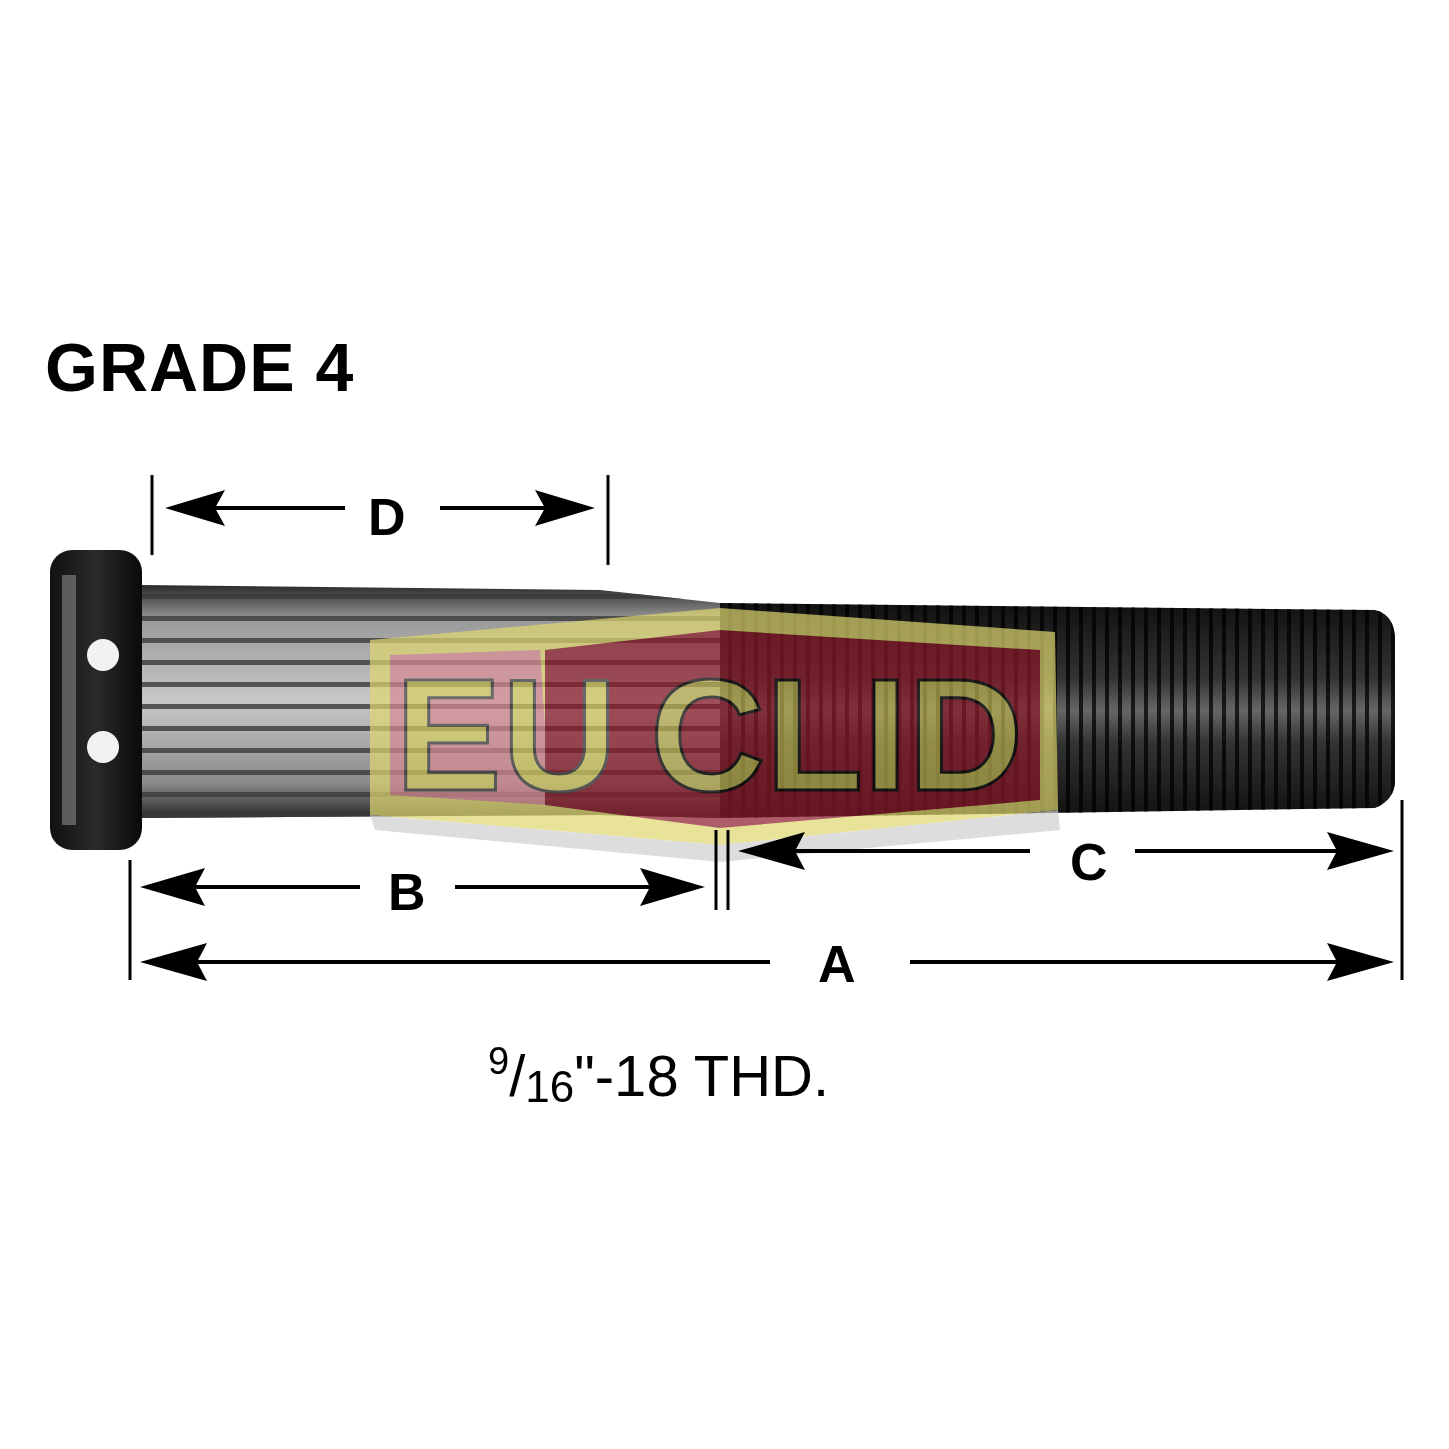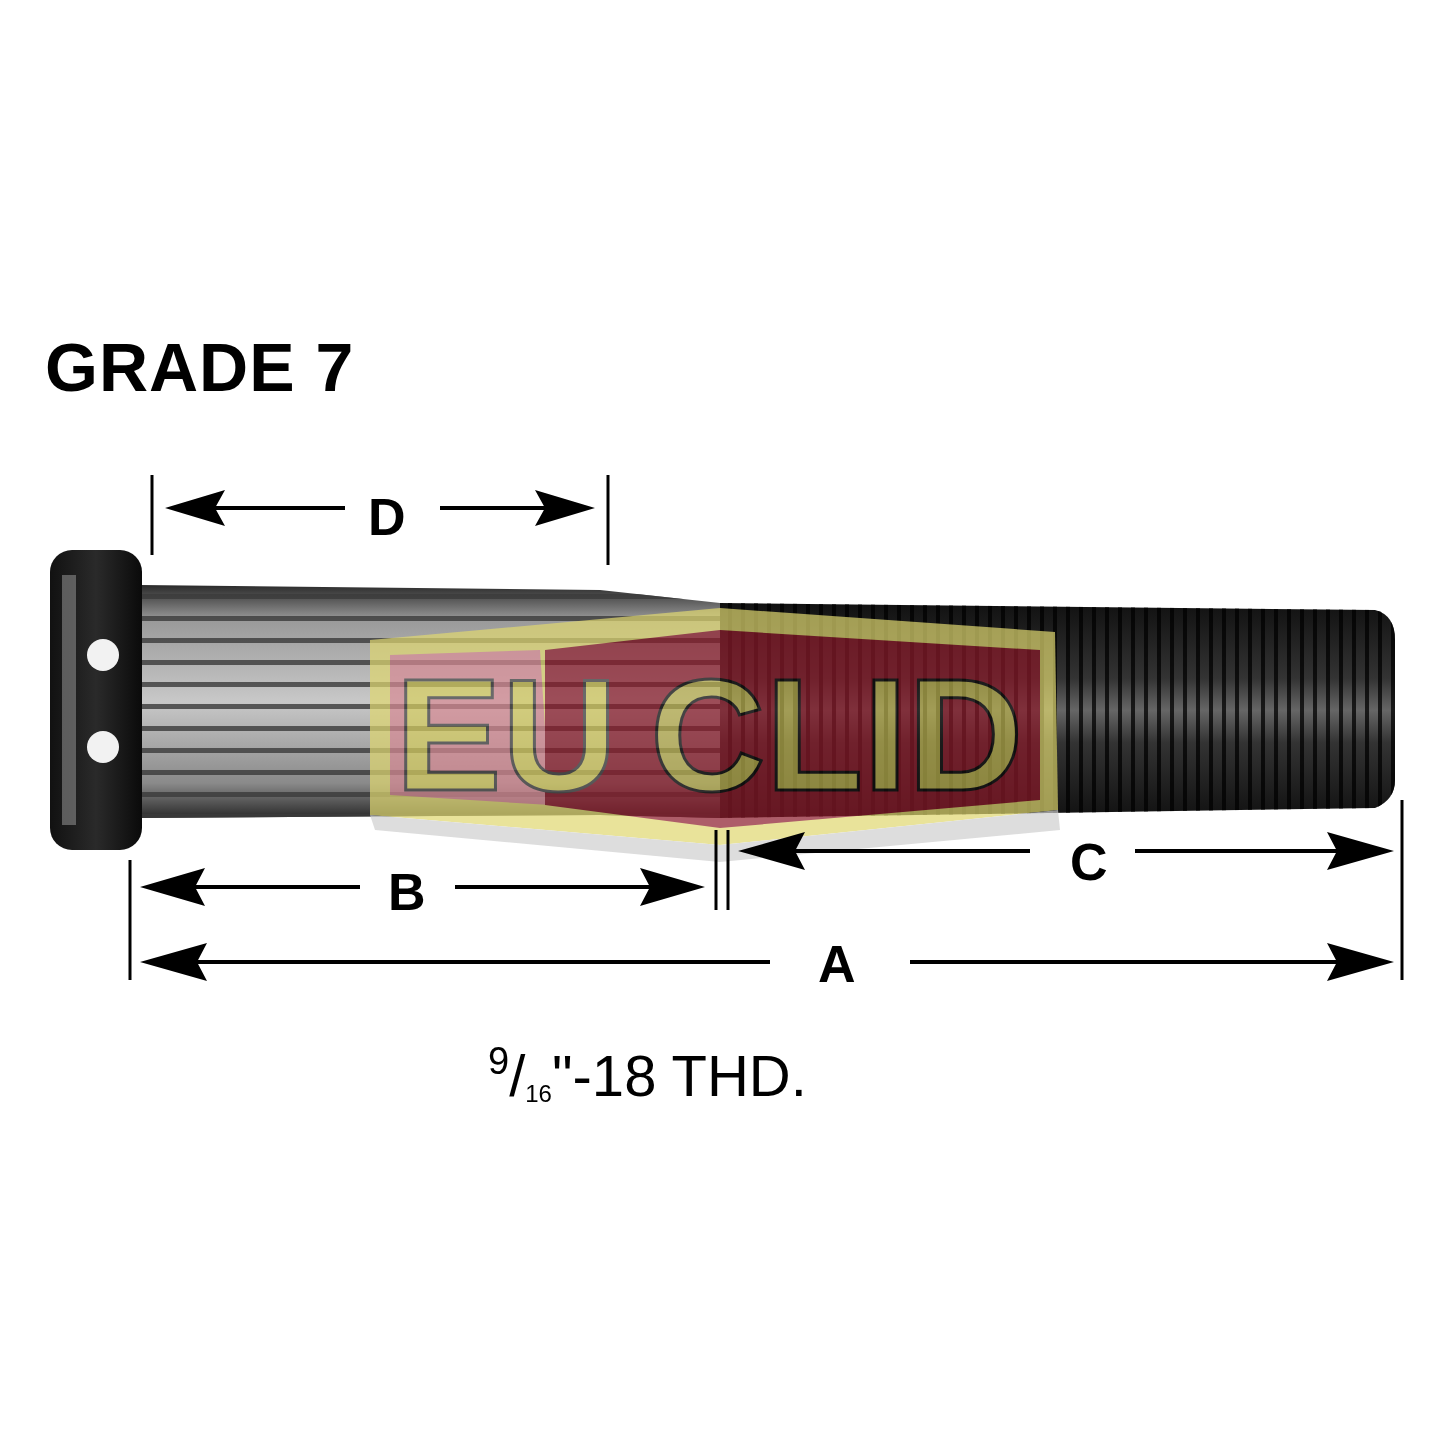--- a/index.html
+++ b/index.html
@@ -1,27 +1,27 @@
 <!DOCTYPE html>
 <html><head>
 <meta charset="utf-8">
 <style>
   html, body { margin:0; padding:0; background:#ffffff; }
   body { width:1449px; height:1449px; position:relative; overflow:hidden; font-family:"Liberation Sans", sans-serif; }
   #diagram { position:absolute; left:0; top:0; width:1449px; height:1449px; }
   .title { position:absolute; left:45px; top:328px; font-size:68px; font-weight:bold; color:#000; letter-spacing:1px; }
   .spec { position:absolute; left:488px; top:1040px; font-size:58px; color:#000; }
   .spec sup { font-size:38px; vertical-align:22px; }
-  .spec sub { font-size:24px; vertical-align:-6px; }
+  .spec sub { font-size:44px; vertical-align:-6px; }
   .dimlabel { font-family:"Liberation Sans", sans-serif; font-weight:bold; font-size:52px; fill:#000; }
 </style>
 </head>
 <body>
 
-<div class="title">GRADE 7</div>
+<div class="title">GRADE 4</div>
 
 <svg id="diagram" viewBox="0 0 1449 1449" xmlns="http://www.w3.org/2000/svg">
   <defs>
     <linearGradient id="knurlGrad" x1="0" y1="0" x2="0" y2="1">
       <stop offset="0" stop-color="#2a2a2a"></stop>
       <stop offset="0.15" stop-color="#9a9a9a"></stop>
       <stop offset="0.5" stop-color="#c8c8c8"></stop>
       <stop offset="0.85" stop-color="#8a8a8a"></stop>
       <stop offset="1" stop-color="#2a2a2a"></stop>
     </linearGradient>

